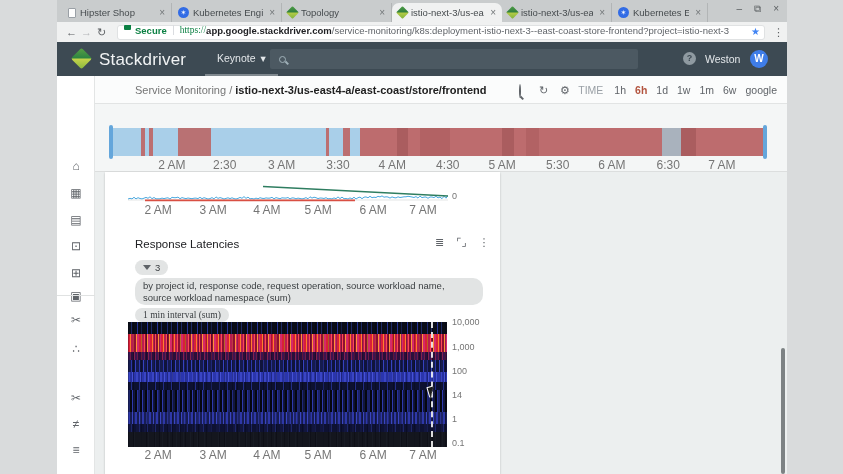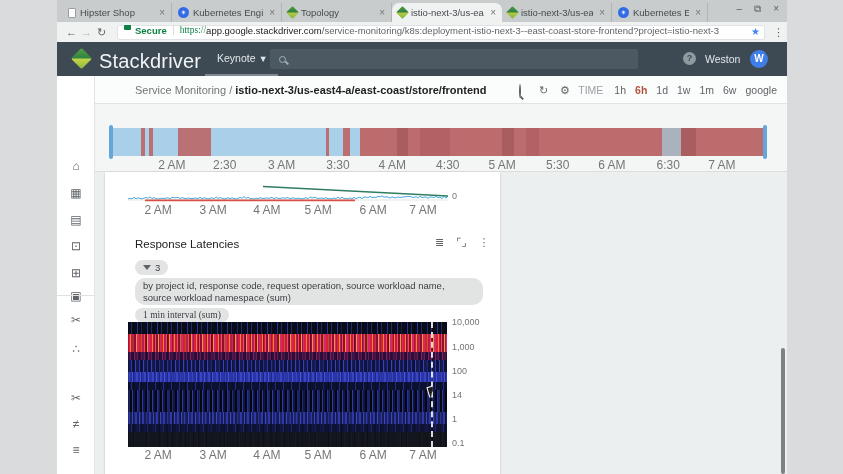--- a/index.html
+++ b/index.html
@@ -32,31 +32,31 @@
   .urlbar .back { margin-left:7px; }
   .omnibox { position:relative; margin-left:8px; width:648px; height:15px; background:#fff; border-radius:3px;
              display:flex; align-items:flex-start; padding:0 20px 0 7px; font-size:9.5px; overflow:hidden;
              box-shadow:inset 0 0 0 1px #e0e2e3; }
   .lock { position:relative; width:7px; height:5px; background:#0b8043; border-radius:1px; margin-right:4px; flex:none; }
   .lock::before { content:""; position:absolute; top:-3.5px; left:1px; width:3.5px; height:3.5px;
                   border:1.2px solid #0b8043; border-bottom:none; border-radius:3px 3px 0 0; }
   .secure-label { color:#0b8043; font-weight:bold; margin-right:6px; }
   .ob-divider { width:1px; height:10px; background:#dadce0; margin-right:6px; flex:none; }
   .url-scheme { color:#0b8043;font-family:Liberation Serif, serif; }
-  .url-host { color:#202124; font-weight:normal; }
+  .url-host { color:#202124; font-weight:bold; }
   .url-path { color:#5f6368; white-space:nowrap; }
   .ob-star { position:absolute; right:5px; top:1px; color:#4285f4; font-size:10px; }
   .menu-dots { margin-left:8px; color:#5c6063; font-size:11px; }
 
   
   .appheader { position:absolute; left:57px; top:42px; width:730px; height:34px; background:#3d4a53; }
   .logo { position:absolute; left:17px; top:9px; width:15px; height:15px; border-radius:2px;
           background:linear-gradient(135deg,#58a044 0%,#2f8542 46%,#c3d24a 54%,#88b93e 100%);
           transform:rotate(45deg); }
-  .brand { position:absolute; left:42px; top:8px; font-size:20px; color:#f1f3f4; letter-spacing:.2px; }
+  .brand { position:absolute; left:42px; top:8px; font-size:17px; color:#f1f3f4; letter-spacing:.2px; }
   .workspace { position:absolute; left:148px; top:0; height:34px; display:flex; align-items:center; gap:5px;
                padding:0 12px; font-size:10.5px; color:#e3e7ea; border-bottom:2px solid rgba(255,255,255,.35); }
   .hdr-search { position:absolute; left:213px; top:7px; width:368px; height:20px; background:#4c5962;
                 border-radius:2px; display:flex; align-items:center; padding-left:9px; color:#9fb0b8; }
   .mag { width:7px; height:7px; border:1.5px solid currentColor; border-radius:50%; position:relative; }
   .mag::after { content:""; position:absolute; width:4px; height:1.5px; background:currentColor;
                 transform:rotate(45deg); right:-3.5px; bottom:-1.5px; }
   .help-circ { position:absolute; left:626px; top:10px; width:13px; height:13px; border-radius:50%;
                background:#8f9aa1; color:#3d4a53; font-size:9px; font-weight:bold; text-align:center; line-height:13px; }
   .user-name { position:absolute; left:648px; top:11px; font-size:10.5px; color:#e3e7ea; }

